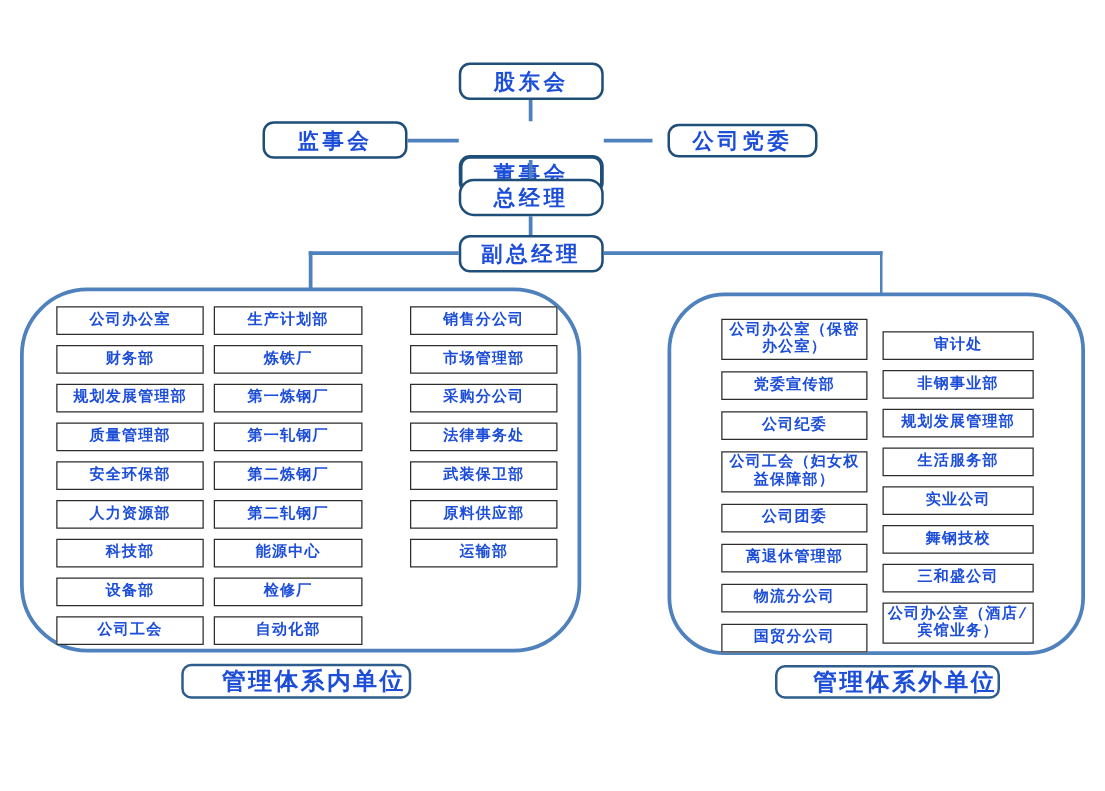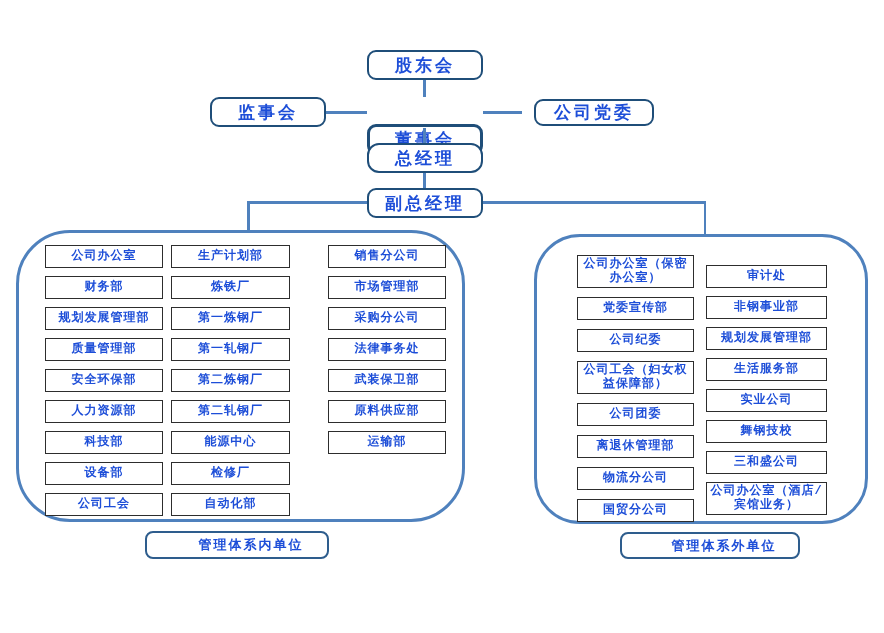--- a/index.html
+++ b/index.html
@@ -29,21 +29,21 @@
   .dept{
     display:flex;align-items:center;justify-content:center;text-align:center;
     background:#fff;border:1.6px solid #2d2d2d;box-sizing:border-box;
     min-height:23px;font-size:12px;font-weight:bold;line-height:1.2;
     padding:1px 2px;letter-spacing:1px;
   }
   
   .group-label{
     position:absolute;display:flex;align-items:center;justify-content:center;
     background:#fff;border:2.5px solid #2e5d8d;border-radius:8px;
-    font-size:13px;font-weight:bold;letter-spacing:2px;box-sizing:border-box;
+    font-size:19px;font-weight:bold;letter-spacing:2px;box-sizing:border-box;
     white-space:nowrap;
     padding-left:28px;
   }
 </style>
 </head>
 <body>
 
 <div class="canvas">
 
   <div class="node" style="left:367px;top:50px;width:116px;height:30px;">股东会</div>

